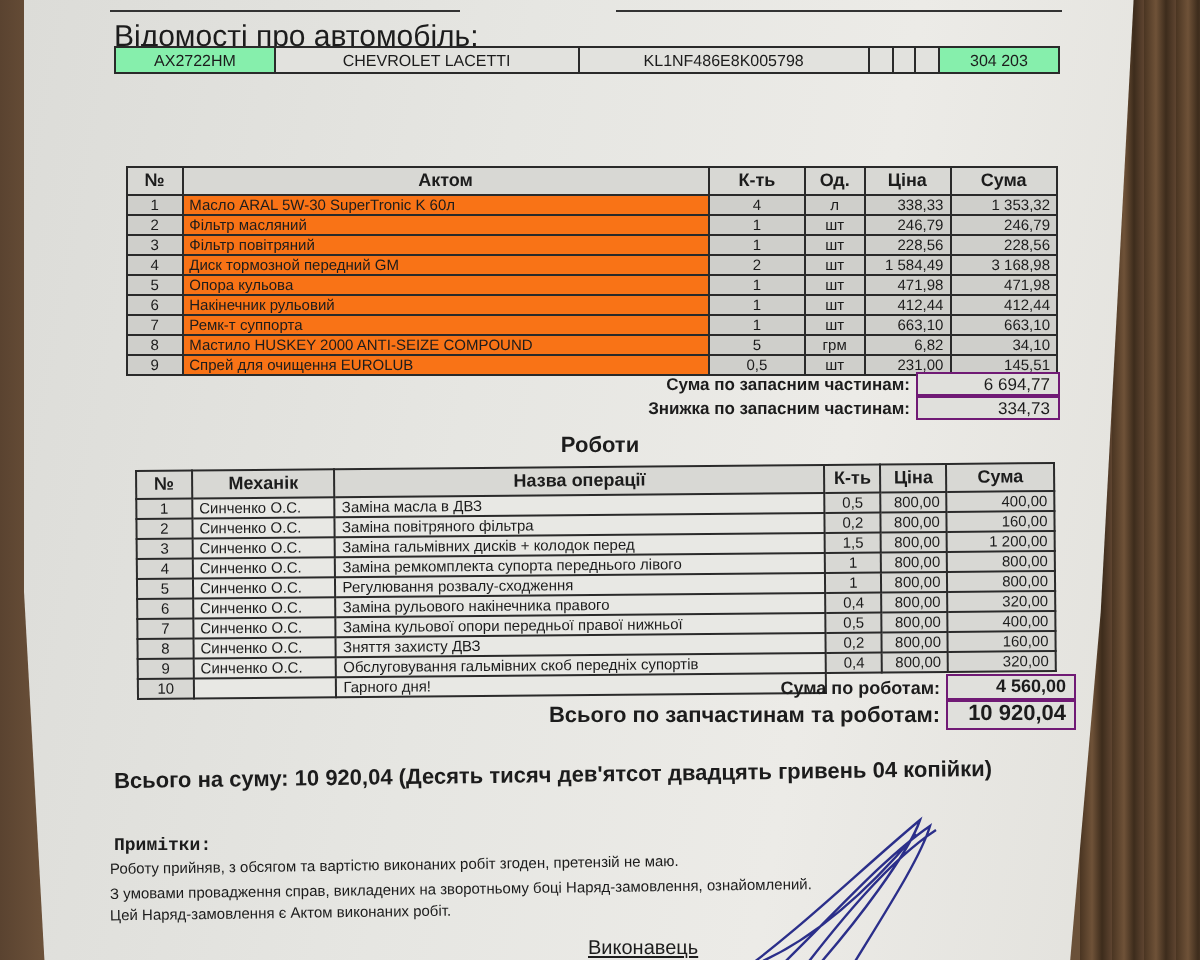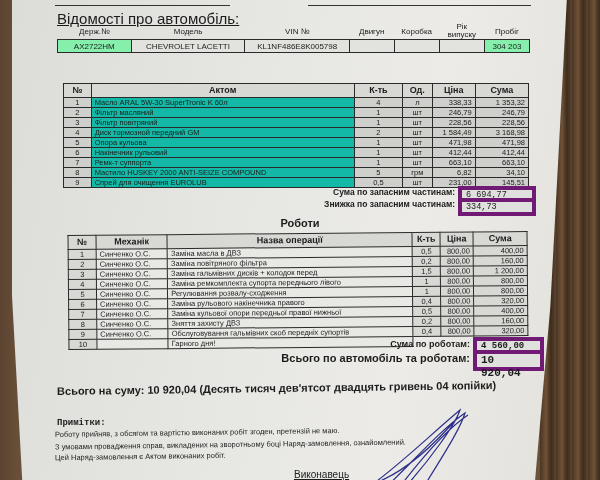--- a/index.html
+++ b/index.html
@@ -23,53 +23,44 @@
     .topline { position:absolute; height:1px; background:#333; top:5px; }
     .section-label { left:57px; top:10px; font-size:15px; font-weight:normal; text-decoration:underline; }
     table { border-collapse:collapse; position:absolute; }
     td, th { border:1px solid #2a2a2a; padding:0 3px; font-size:7.5px; white-space:nowrap; height:9px; line-height:9px; }
     .car-head td { border:none; font-size:8px; text-align:center; height:14px; }
     .car-vals td { background:#86efac; font-size:8px; text-align:center; height:12px; }
     .car-vals td.plain { background:#e2e2de; }
     .title { font-size:11px; font-weight:bold; text-align:center; }
     .hdr th { font-size:9px; height:13px; background:#d8d8d4; font-weight:bold; }
     .parts tr.row td { background:#cfcfcb; }
-    .parts tr.row td.nm { background:#14b8a6;margin-left:40px; }
+    .parts tr.row td.nm { background:#f97316;margin-left:40px; }
     .num { text-align:right; }
     .ctr { text-align:center; }
     .sumlbl { font-size:8.5px; font-weight:bold; text-align:right; }
-    .sumbox { border:4px solid #701a75; font-size:8.5px; text-align:left; padding:0 4px; background:#e0e0dc;font-family:Liberation Mono, monospace; }
+    .sumbox { border:1px solid #701a75; font-size:8.5px; text-align:right; padding:0 4px; background:#e0e0dc; }
     .works tr.row td { background:#d8d8d4; }
     .works tr.row td.nm { background:#e8e8e4; }
     .big { font-size:11px; font-weight:bold; }
     .note { font-size:7.5px; }
     .sig { position:absolute; left:360px; top:405px; width:120px; height:90px; }
   </style>
 </head>
 <body>
 
 <div class="wood-right"></div>
 <div class="paper"></div>
 
 <div class="topline" style="left:55px;width:175px;"></div>
 <div class="topline" style="left:308px;width:223px;"></div>
 
 <div class="abs section-label">Відомості про автомобіль:</div>
 
 <table style="left:57px;top:23px;width:473px;">
   <tbody>
-      <tr class="car-head">
-    <td style="width:70px">Держ.№</td>
-    <td style="width:110px">Модель</td>
-    <td style="width:100px">VIN №</td>
-    <td style="width:40px">Двигун</td>
-    <td style="width:40px">Коробка</td>
-    <td style="width:40px;white-space:normal;line-height:8px;">Рік випуску</td>
-    <td style="width:40px">Пробіг</td>
-  </tr>
   <tr class="car-vals">
     <td>AX2722HM</td>
     <td class="plain">CHEVROLET LACETTI</td>
     <td class="plain">KL1NF486E8K005798</td>
     <td class="plain"></td>
     <td class="plain"></td>
     <td class="plain"></td>
     <td>304 203</td>
   </tr>
 </tbody>
@@ -257,21 +248,21 @@
         <td class="nm">Гарного дня!</td>
         <td style="border:none;background:transparent"></td>
         <td style="border:none;background:transparent"></td>
         <td style="border:none;background:transparent"></td>
       </tr>
 </tbody>
   </table>
 
 <div class="abs sumlbl" style="left:300px;top:339px;width:170px;font-size:9px;">Сума по роботам:</div>
 <div class="abs sumbox" style="left:473px;top:337px;width:55px;height:11px;line-height:11px;font-size:9px;font-weight:bold;">4 560,00</div>
-<div class="abs sumlbl" style="left:240px;top:352px;width:230px;font-size:11px;">Всього по автомобіль та роботам:</div>
+<div class="abs sumlbl" style="left:240px;top:352px;width:230px;font-size:11px;">Всього по запчастинам та роботам:</div>
 <div class="abs sumbox" style="left:473px;top:350px;width:55px;height:13px;line-height:13px;font-size:11px;font-weight:bold;">10 920,04</div>
 
 <div class="abs big" style="left:57px;top:382px;transform:rotate(-0.8deg);">Всього на суму: 10 920,04 (Десять тисяч дев'ятсот двадцять гривень 04 копійки)</div>
 <div class="abs" style="left:57px;top:418px;font-size:9px;font-weight:bold;font-family:Liberation Mono, monospace;">Примітки:</div>
 
 <div class="abs note" style="left:55px;top:428px;transform:rotate(-0.8deg);">Роботу прийняв, з обсягом та вартістю виконаних робіт згоден, претензій не маю.</div>
 <div class="abs note" style="left:55px;top:440px;transform:rotate(-0.8deg);">З умовами провадження справ, викладених на зворотньому боці Наряд-замовлення, ознайомлений.</div>
 <div class="abs note" style="left:55px;top:452px;transform:rotate(-0.8deg);">Цей Наряд-замовлення є Актом виконаних робіт.</div>
 
 <div class="abs" style="left:294px;top:469px;font-size:10px;text-decoration:underline;">Виконавець</div>

